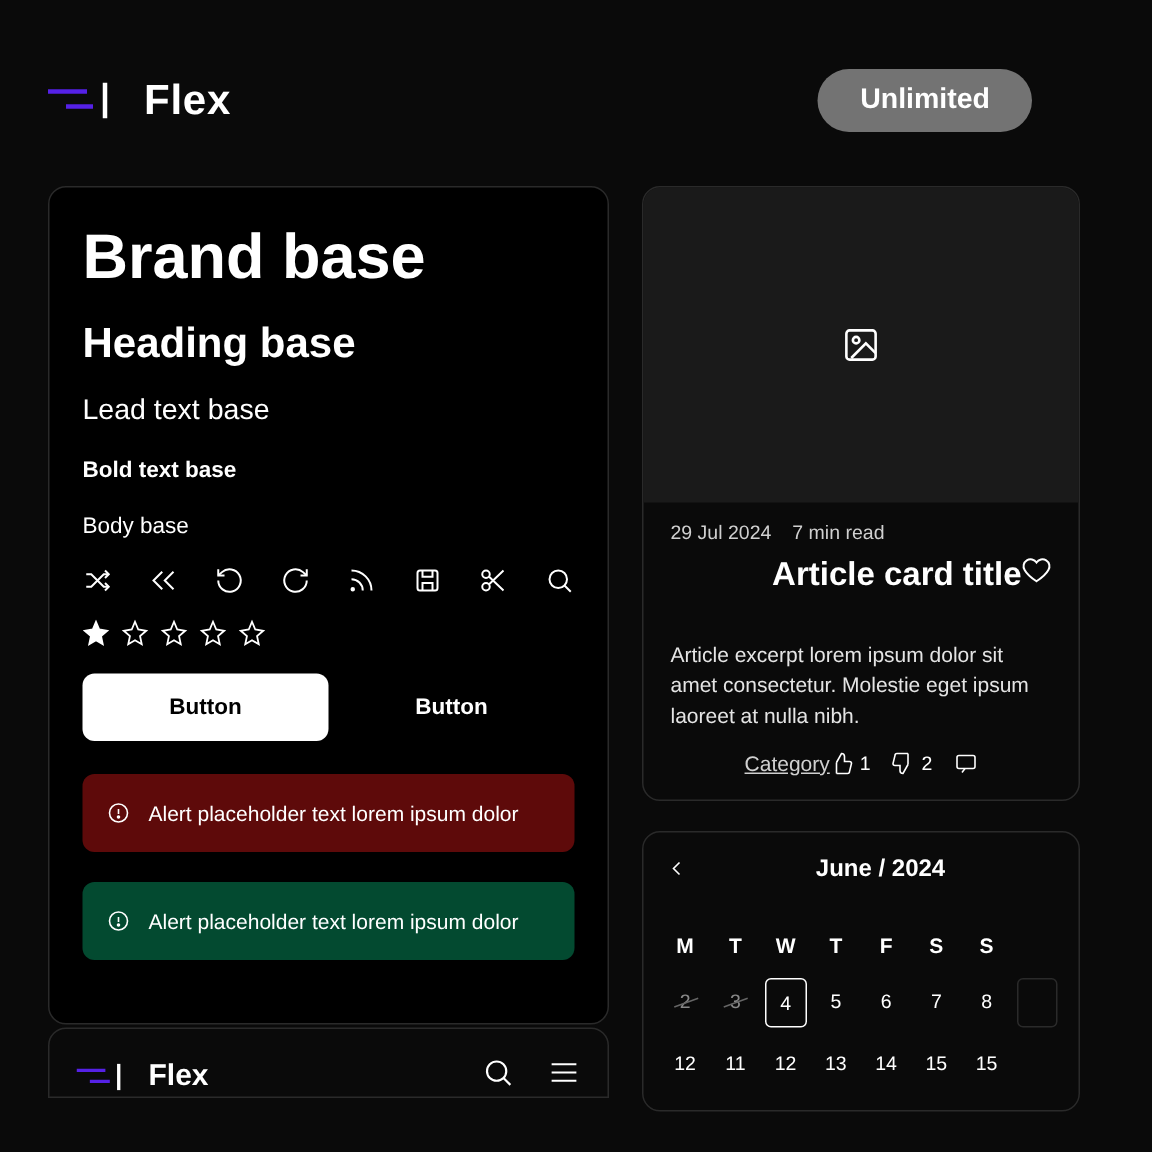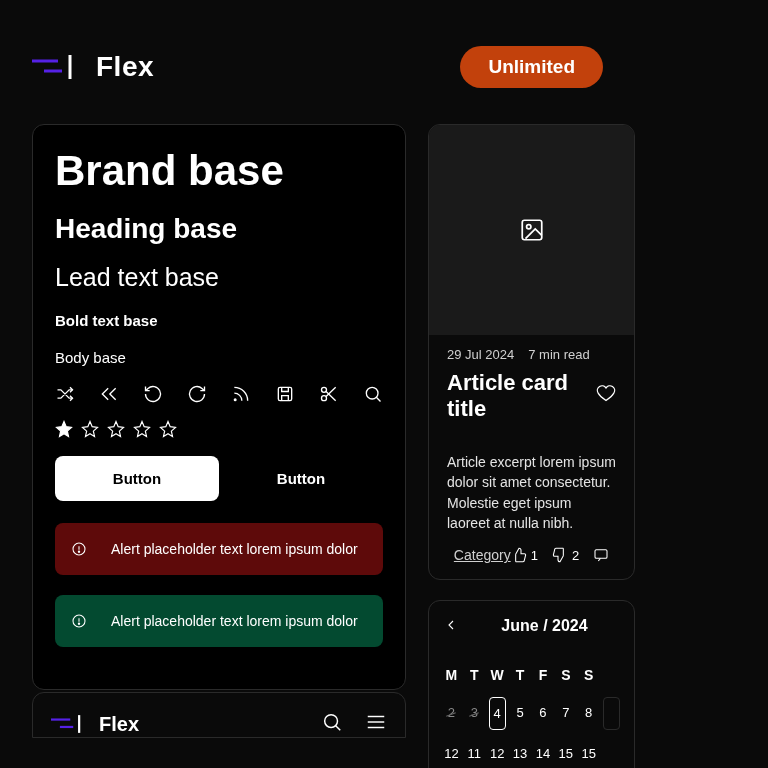--- a/index.html
+++ b/index.html
@@ -1,43 +1,43 @@
 <!DOCTYPE html>
 <html><head>
 <meta charset="utf-8">
 <style>
   * { margin:0; padding:0; box-sizing:border-box; }
   html,body { width:768px; height:768px; background:#0a0a0a; font-family:"Segoe UI",Arial,sans-serif; color:#fff; overflow:hidden; }
-  .page { width:635px; height:768px; position:relative; }
+  .page { width:720px; height:768px; position:relative; }
   
   .hdr { display:flex; justify-content:space-between; align-items:center; padding:46px 32px 36px 32px; }
   .logo { display:flex; align-items:center; gap:10px; }
   .logo-mark svg { display:block; }
   .logo-text { font-size:28px; font-weight:600; letter-spacing:.5px; }
-  .pill { background:#c2410c; color:#fff; border-radius:999px; padding:10px 28px; font-size:19px; font-weight:700; }
+  .pill { background:#737373; color:#fff; border-radius:999px; padding:10px 28px; font-size:19px; font-weight:700; }
   
   .cols { display:flex; gap:22px; padding:0 0 0 32px; }
   .col-left { width:388px; }
   .col-right { width:340px; }
   
   .panel { background:#000; border:1px solid #2a2a2a; border-radius:12px; padding:22px; }
   .brand   { font-size:42px; font-weight:800; margin-bottom:18px; }
   .heading { font-size:28px; font-weight:700; margin-bottom:18px; }
-  .lead    { font-size:25px; font-weight:400; margin-bottom:20px; }
+  .lead    { font-size:19px; font-weight:400; margin-bottom:20px; }
   .bold    { font-size:15px; font-weight:700; margin-bottom:20px; }
   .body    { font-size:15px; font-weight:400; margin-bottom:18px; }
   .icon-row { display:flex; gap:24px; margin-bottom:16px; }
   .icon-row span { width:20px; height:20px; display:flex; align-items:center; justify-content:center; }
   .stars { display:flex; gap:8px; margin-bottom:18px; }
   .star { width:18px; height:18px; }
   .btns { display:flex; margin-bottom:22px; }
   .btn { flex:1; text-align:center; padding:14px 0; border-radius:8px; font-weight:800; font-size:15px; cursor:pointer; }
   .btn-primary { background:#fff; color:#000; }
   .btn-ghost   { background:transparent; color:#fff; }
-  .alert { display:flex; align-items:center; gap:24px; padding:18px 16px; border-radius:8px; font-size:14px; margin-bottom:20px; }
+  .alert { display:flex; align-items:center; gap:12px; padding:18px 16px; border-radius:8px; font-size:14px; margin-bottom:20px; }
   .alert-red { background:rgba(172,18,18,.55); }
   .alert-grn { background:rgba(4,92,60,.8); }
   
   .navbar { display:flex; justify-content:space-between; align-items:center; padding:18px 18px 0 18px; border:1px solid #2a2a2a; border-radius:12px 12px 0 0; margin-top:2px; }
   .navbar .lt { display:flex; align-items:center; gap:8px; }
   .navbar .lt .txt { font-size:20px; font-weight:600; }
   .navbar .rt { display:flex; gap:22px; }
   
   .card { border:1px solid #2a2a2a; border-radius:12px; overflow:hidden; margin-bottom:20px; }
   .imgph { height:210px; background:#1a1a1a; display:flex; align-items:center; justify-content:center; }

